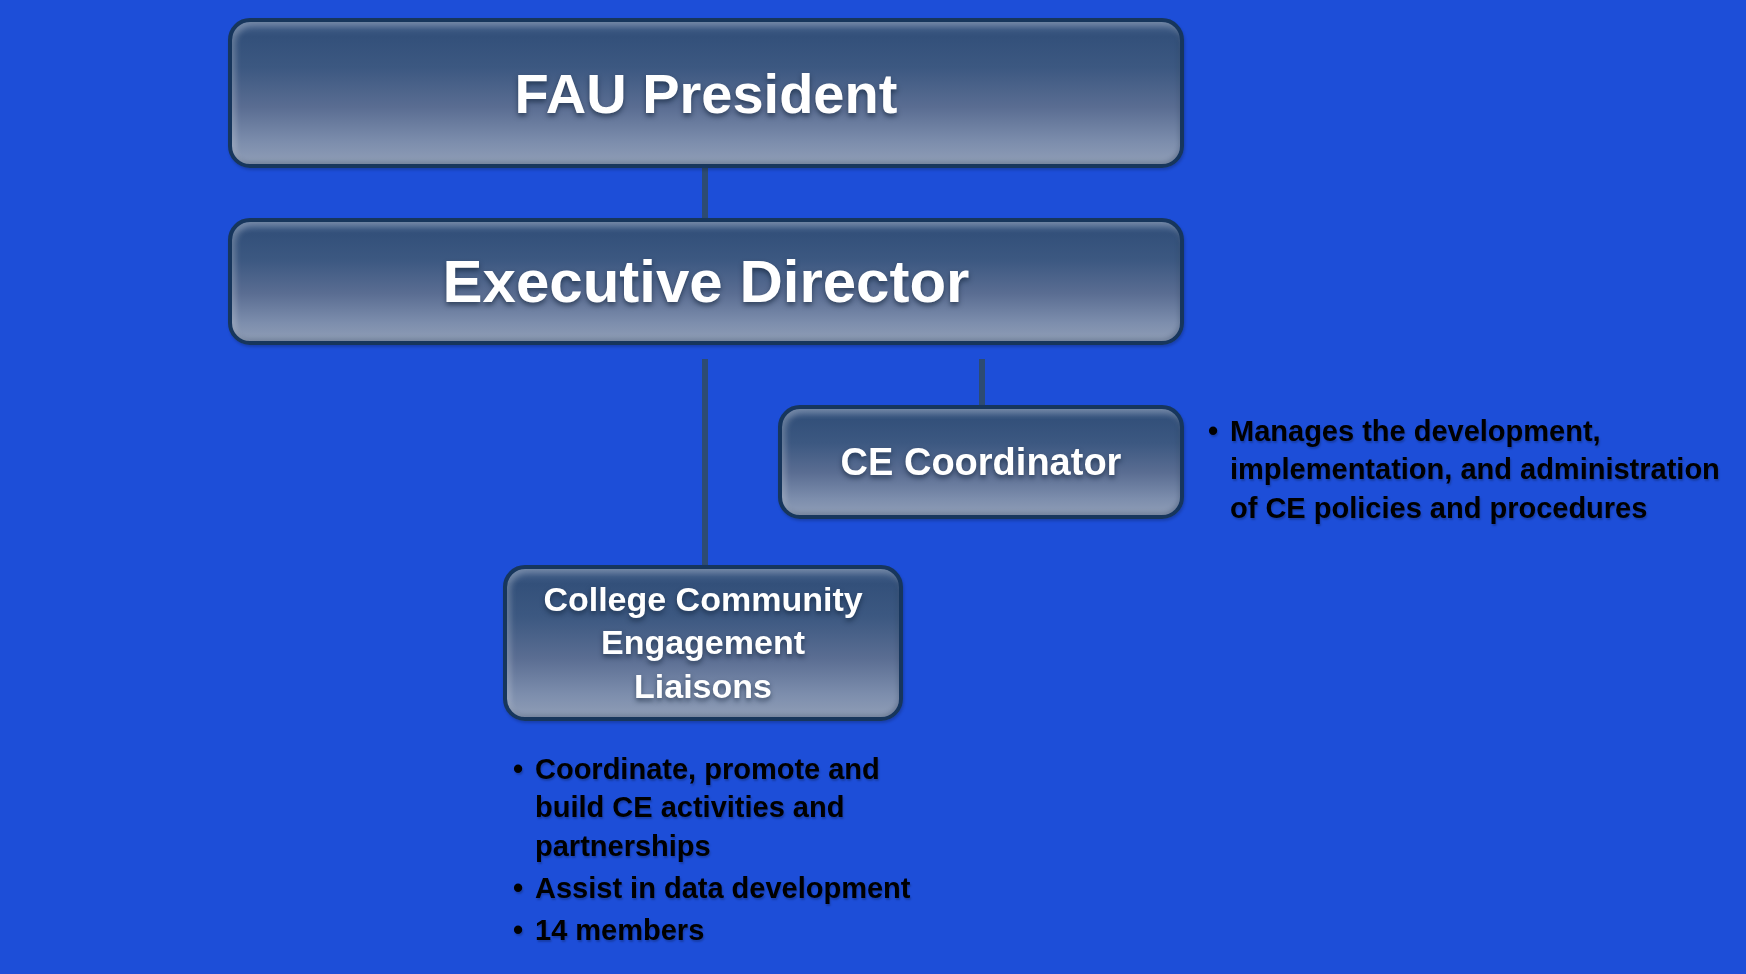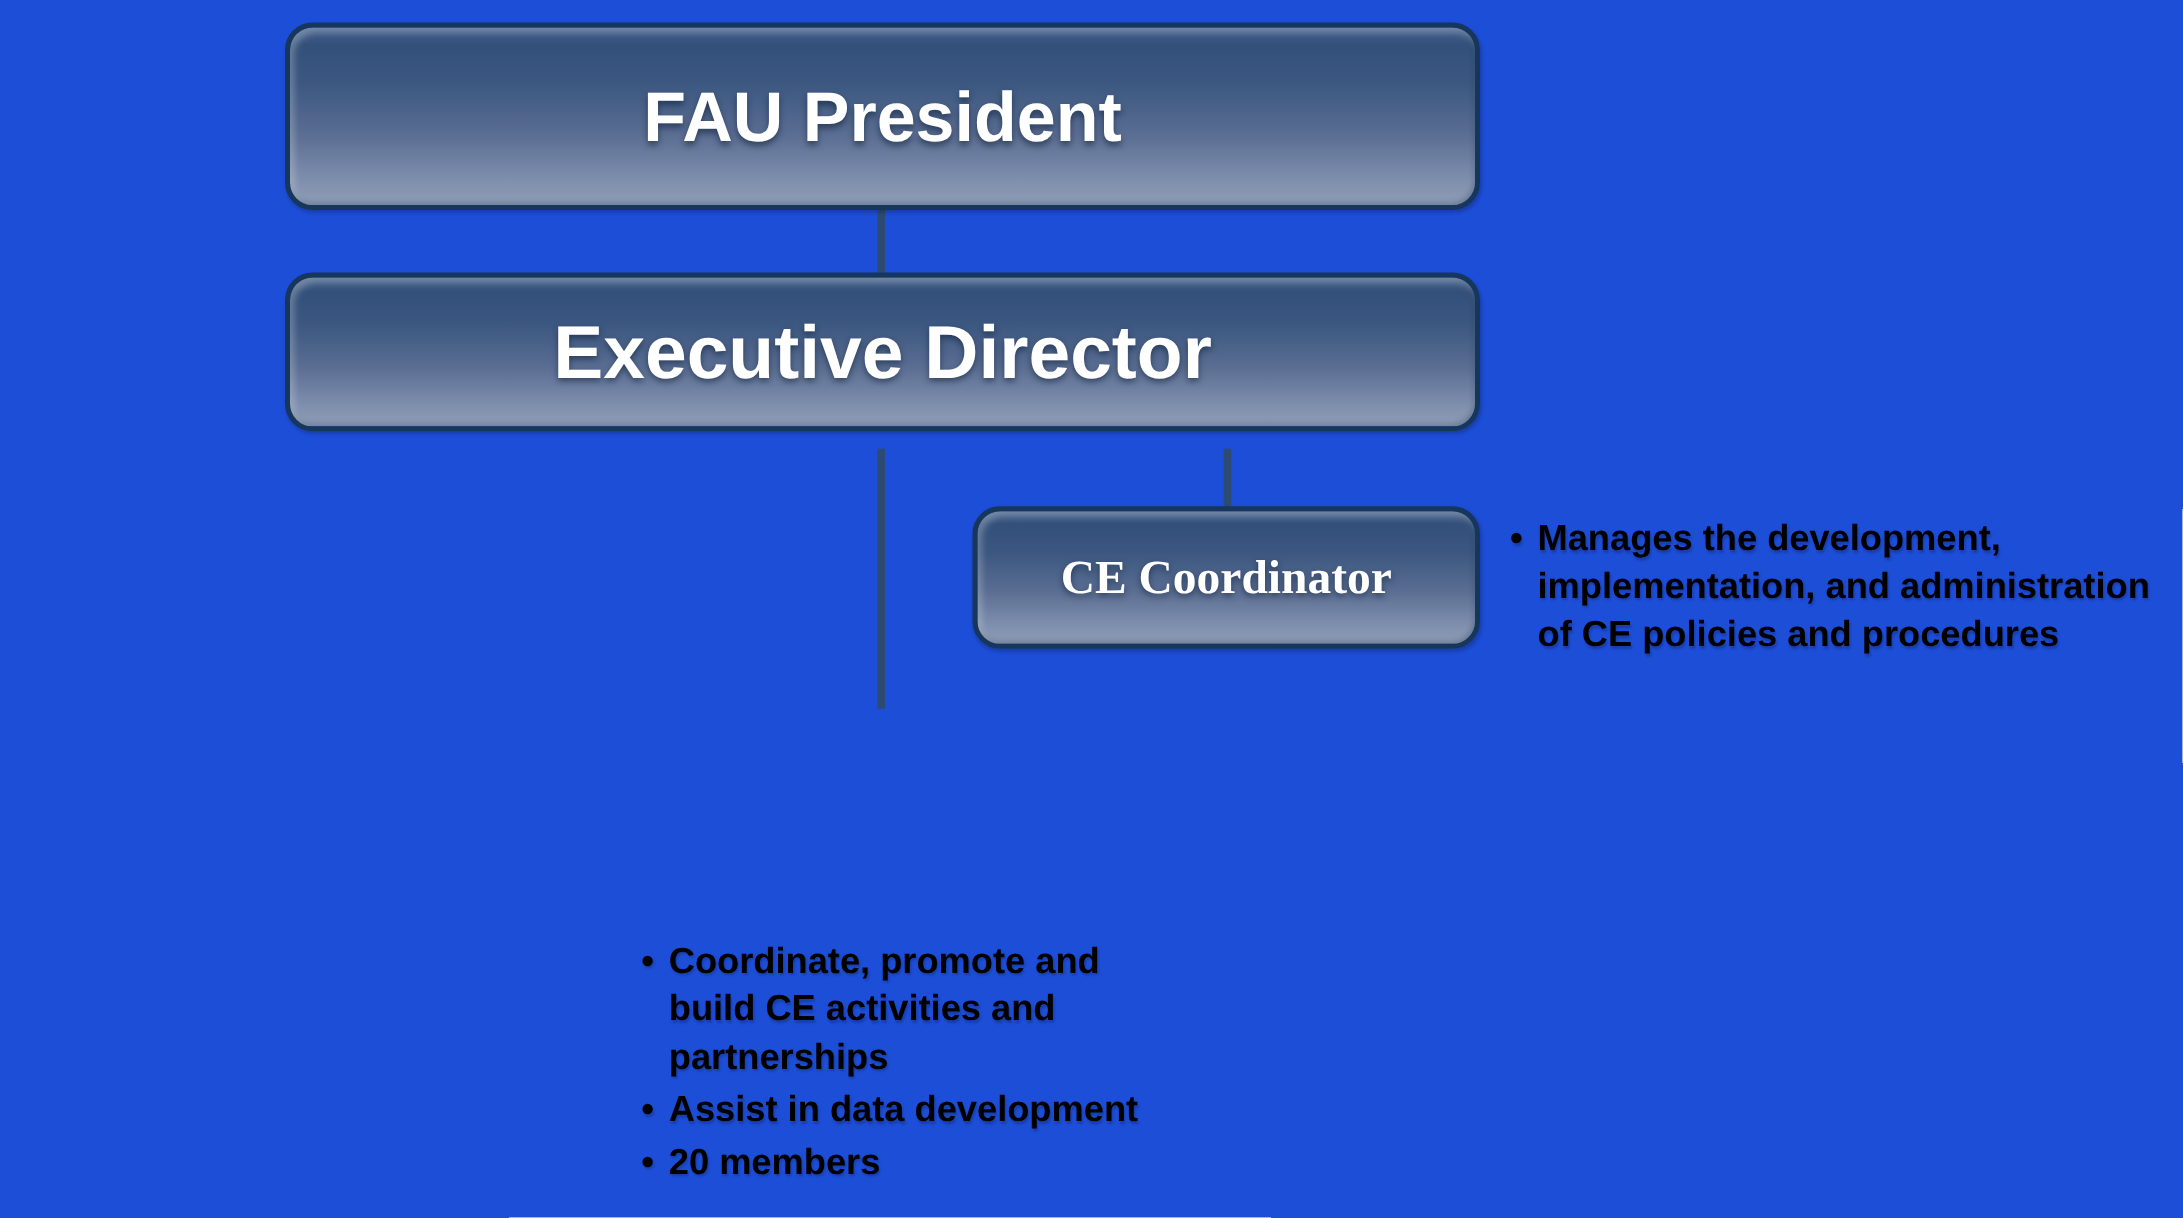--- a/index.html
+++ b/index.html
@@ -31,21 +31,21 @@
     font-weight: 700;
     display: flex;
     align-items: center;
     justify-content: center;
     text-align: center;
     text-shadow: 0 3px 5px rgba(10,25,45,0.55);
     white-space: pre-line;
   }
   #node-fau-president      { left: 228px; top: 18px;  width: 956px; height: 150px; font-size: 56px; }
   #node-executive-director { left: 228px; top: 218px; width: 956px; height: 127px; font-size: 60px; }
-  #node-ce-coordinator     { left: 778px; top: 405px; width: 406px; height: 114px; font-size: 38px; font-family: Liberation Serif, serif; }
+  #node-ce-coordinator     { left: 778px; top: 405px; width: 406px; height: 114px; font-size: 38px; }
   #node-college-liaisons   { left: 503px; top: 565px; width: 400px; height: 156px; font-size: 34px; line-height: 1.28; }
 
   
   .connector {
     position: absolute;
     width: 6px;
     background: #2d4b72;
   }
   #conn-fau-exec     { left: 702px; top: 166px; height: 54px; }
   #conn-exec-college { left: 702px; top: 359px; height: 208px; }
@@ -84,20 +84,23 @@
   <div class="connector" id="conn-fau-exec"></div>
   <div class="connector" id="conn-exec-college"></div>
   <div class="connector" id="conn-exec-ce"></div>
 
   <div class="node" id="node-fau-president">FAU President</div>
 
   <div class="node" id="node-executive-director">Executive Director</div>
 
   <div class="node" id="node-ce-coordinator">CE Coordinator</div>
 
+  <div class="node" id="node-college-liaisons">College Community
+Engagement
+Liaisons</div>
 
   <div class="note" id="note-ce-coordinator">
     <div class="note-item">
       <span class="note-bullet">•</span>
       <span class="note-text">Manages the development,
 implementation, and administration
 of CE policies and procedures</span>
     </div>
   </div>
 
@@ -107,17 +110,17 @@
       <span class="note-text">Coordinate, promote and
 build CE activities and
 partnerships</span>
     </div>
     <div class="note-item">
       <span class="note-bullet">•</span>
       <span class="note-text">Assist in data development</span>
     </div>
     <div class="note-item">
       <span class="note-bullet">•</span>
-      <span class="note-text">20 members</span>
+      <span class="note-text">14 members</span>
     </div>
   </div>
 
 </div>
 
 </body></html>

